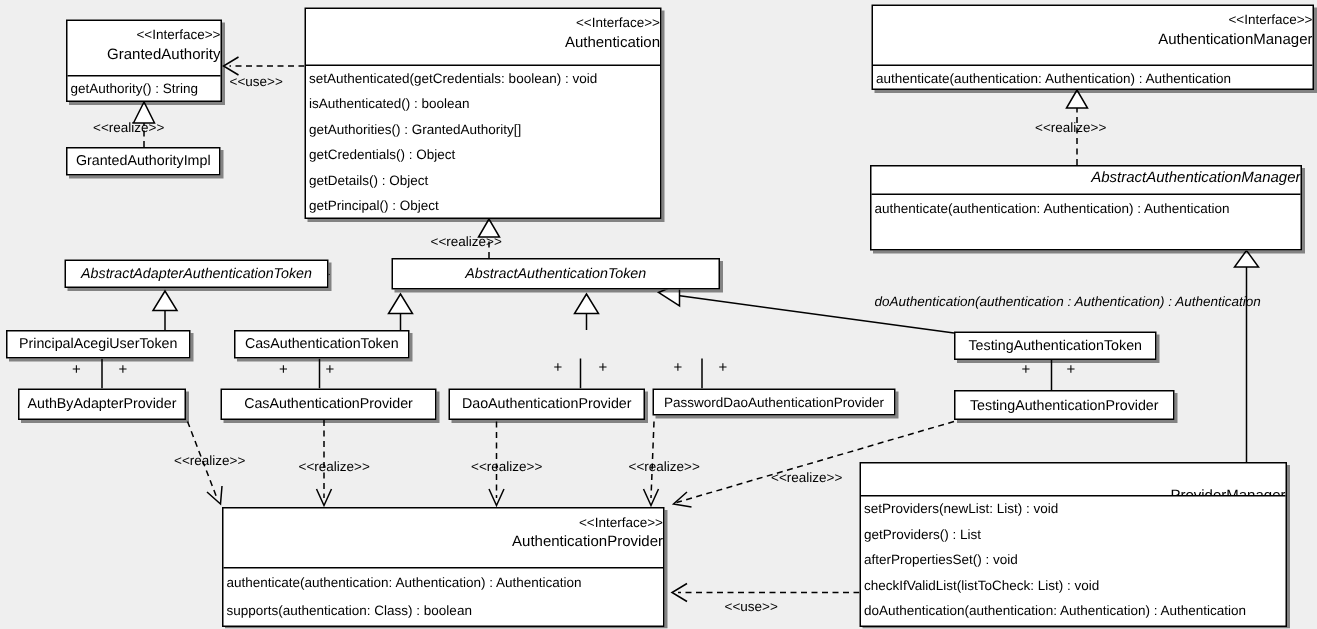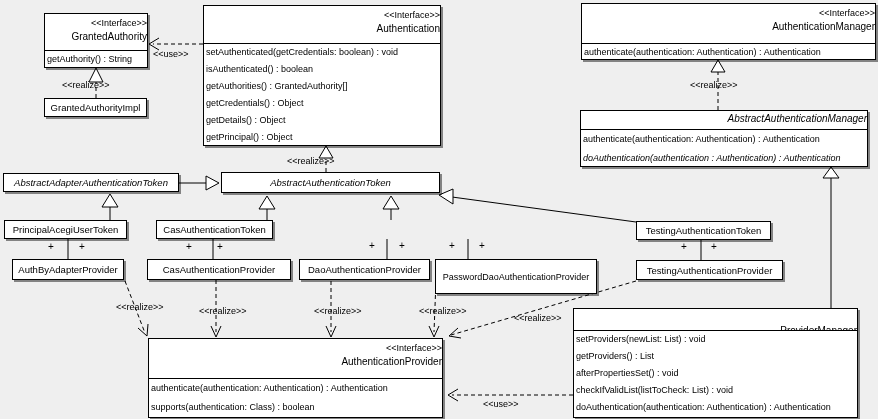--- a/index.html
+++ b/index.html
@@ -3,24 +3,24 @@
 <meta charset="utf-8">
 <style>
   html,body { margin:0; padding:0; background:#efefef; font-family:"Liberation Sans",sans-serif; }
   #canvas { position:relative; width:878px; height:419px; background:#efefef; overflow:hidden; }
 
   .uml-box { position:absolute; background:#ffffff; border:1px solid #000;
              box-shadow:2px 2px 0 rgba(0,0,0,0.45); box-sizing:border-box; color:#000; }
   .cmp-title { text-align:right; overflow:hidden; }
   .stereo { font-size:9px; padding-top:4px; white-space:nowrap; }
   .cname  { font-size:10px; padding-top:3px; white-space:nowrap; }
-  .abstract .cname, .abstract.simple { font-style:italic; }
+  .abstract .cname, .abstract.simple { font-style:italic;margin-left:40px; }
   .cmp-methods { border-top:1px solid #000; overflow:hidden; padding-left:2px; }
   .m { font-size:9px; white-space:nowrap; overflow:hidden; }
-  .m.it { font-style:italic; }
+  .m.it { font-style:italic;margin-top:43px; }
 
   .simple { display:flex; align-items:center; justify-content:center;
             font-size:9.5px; white-space:nowrap; }
   .tight  { font-size:9px; }
 
   .lh17 .m { height:17px; line-height:17px; }
   .lh19 .m { height:19px; line-height:19px; }
   .lh15 .m { height:16px; line-height:16px; }
 
   .lbl  { position:absolute; font-size:9px; color:#000; white-space:nowrap; }
@@ -197,21 +197,21 @@
   </div>
 
   <div class="uml-box simple" style="left:147px;top:259px;width:144px;height:21px">
     <span>CasAuthenticationProvider</span>
   </div>
 
   <div class="uml-box simple" style="left:299px;top:259px;width:131px;height:21px">
     <span>DaoAuthenticationProvider</span>
   </div>
 
-  <div class="uml-box simple tight" style="left:435px;top:259px;width:162px;height:35px">
+  <div class="uml-box simple tight" style="left:435px;top:259px;width:162px;height:18px">
     <span>PasswordDaoAuthenticationProvider</span>
   </div>
 
   <div class="uml-box simple" style="left:636px;top:260px;width:147px;height:20px">
     <span>TestingAuthenticationProvider</span>
   </div>
 
   <div class="uml-box" style="left:148px;top:338px;width:295px;height:80px">
     <div class="cmp-title" style="height:39px">
       <div class="stereo">&lt;&lt;Interface&gt;&gt;</div>

